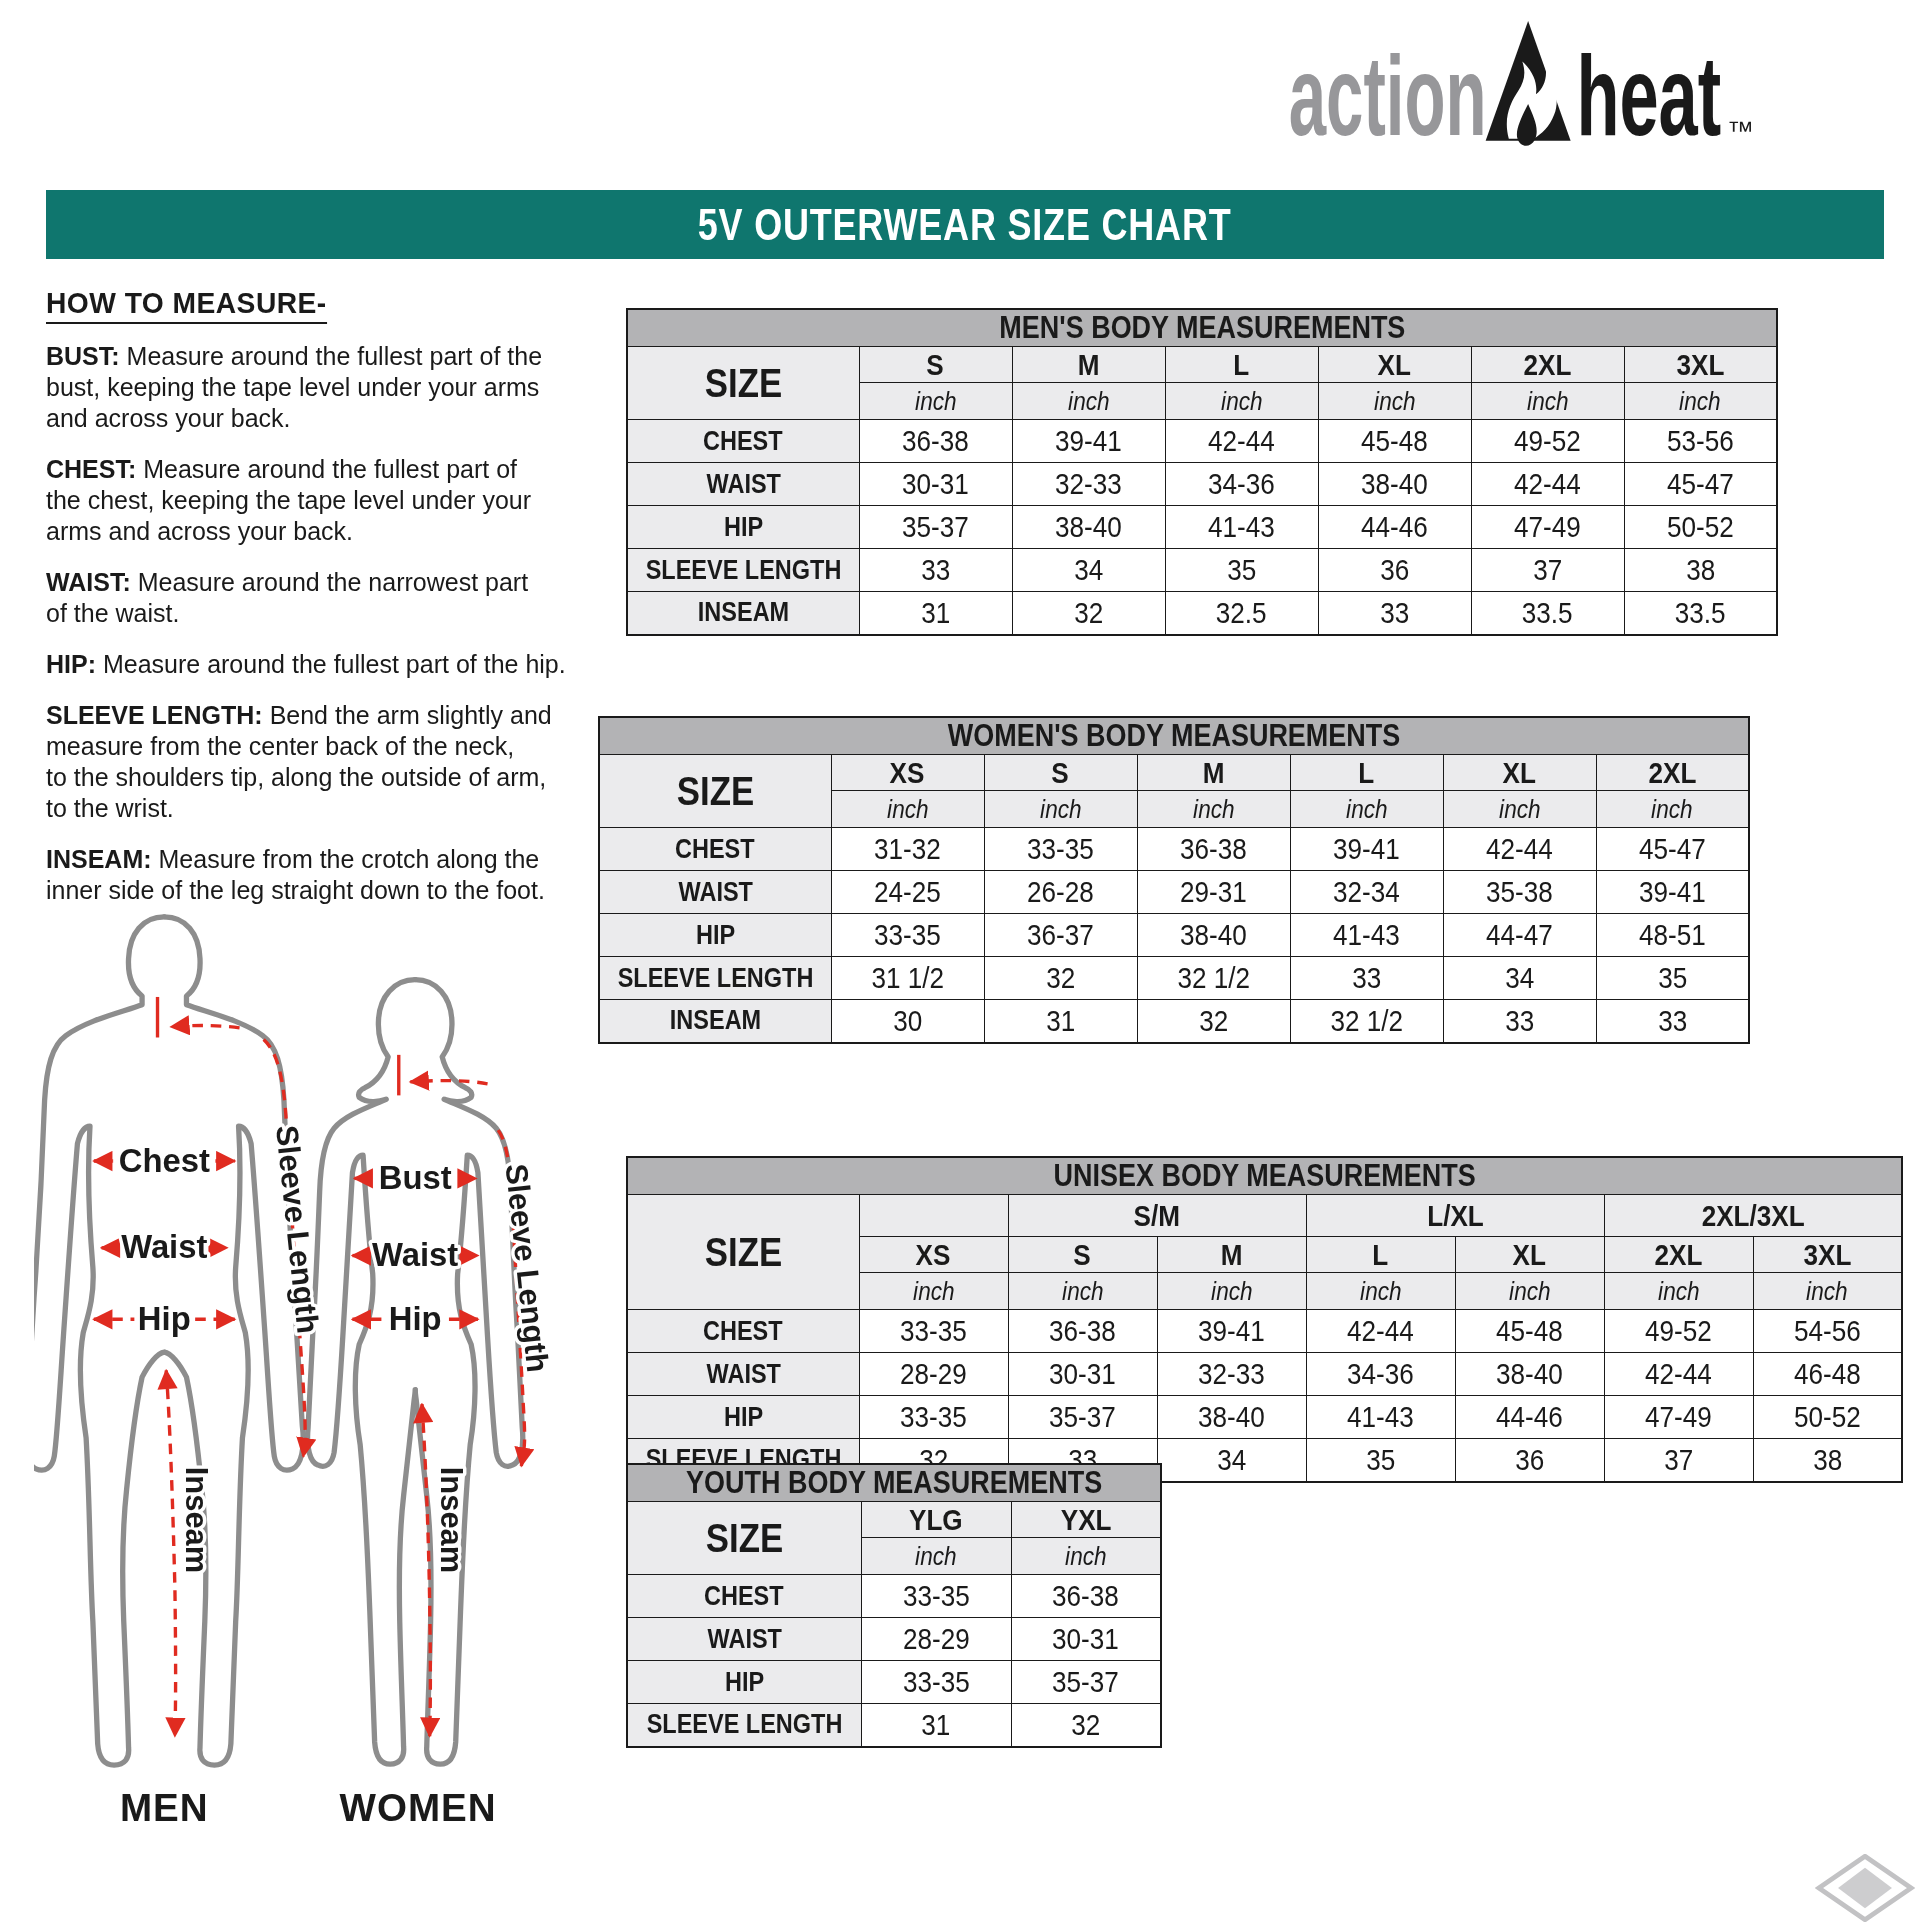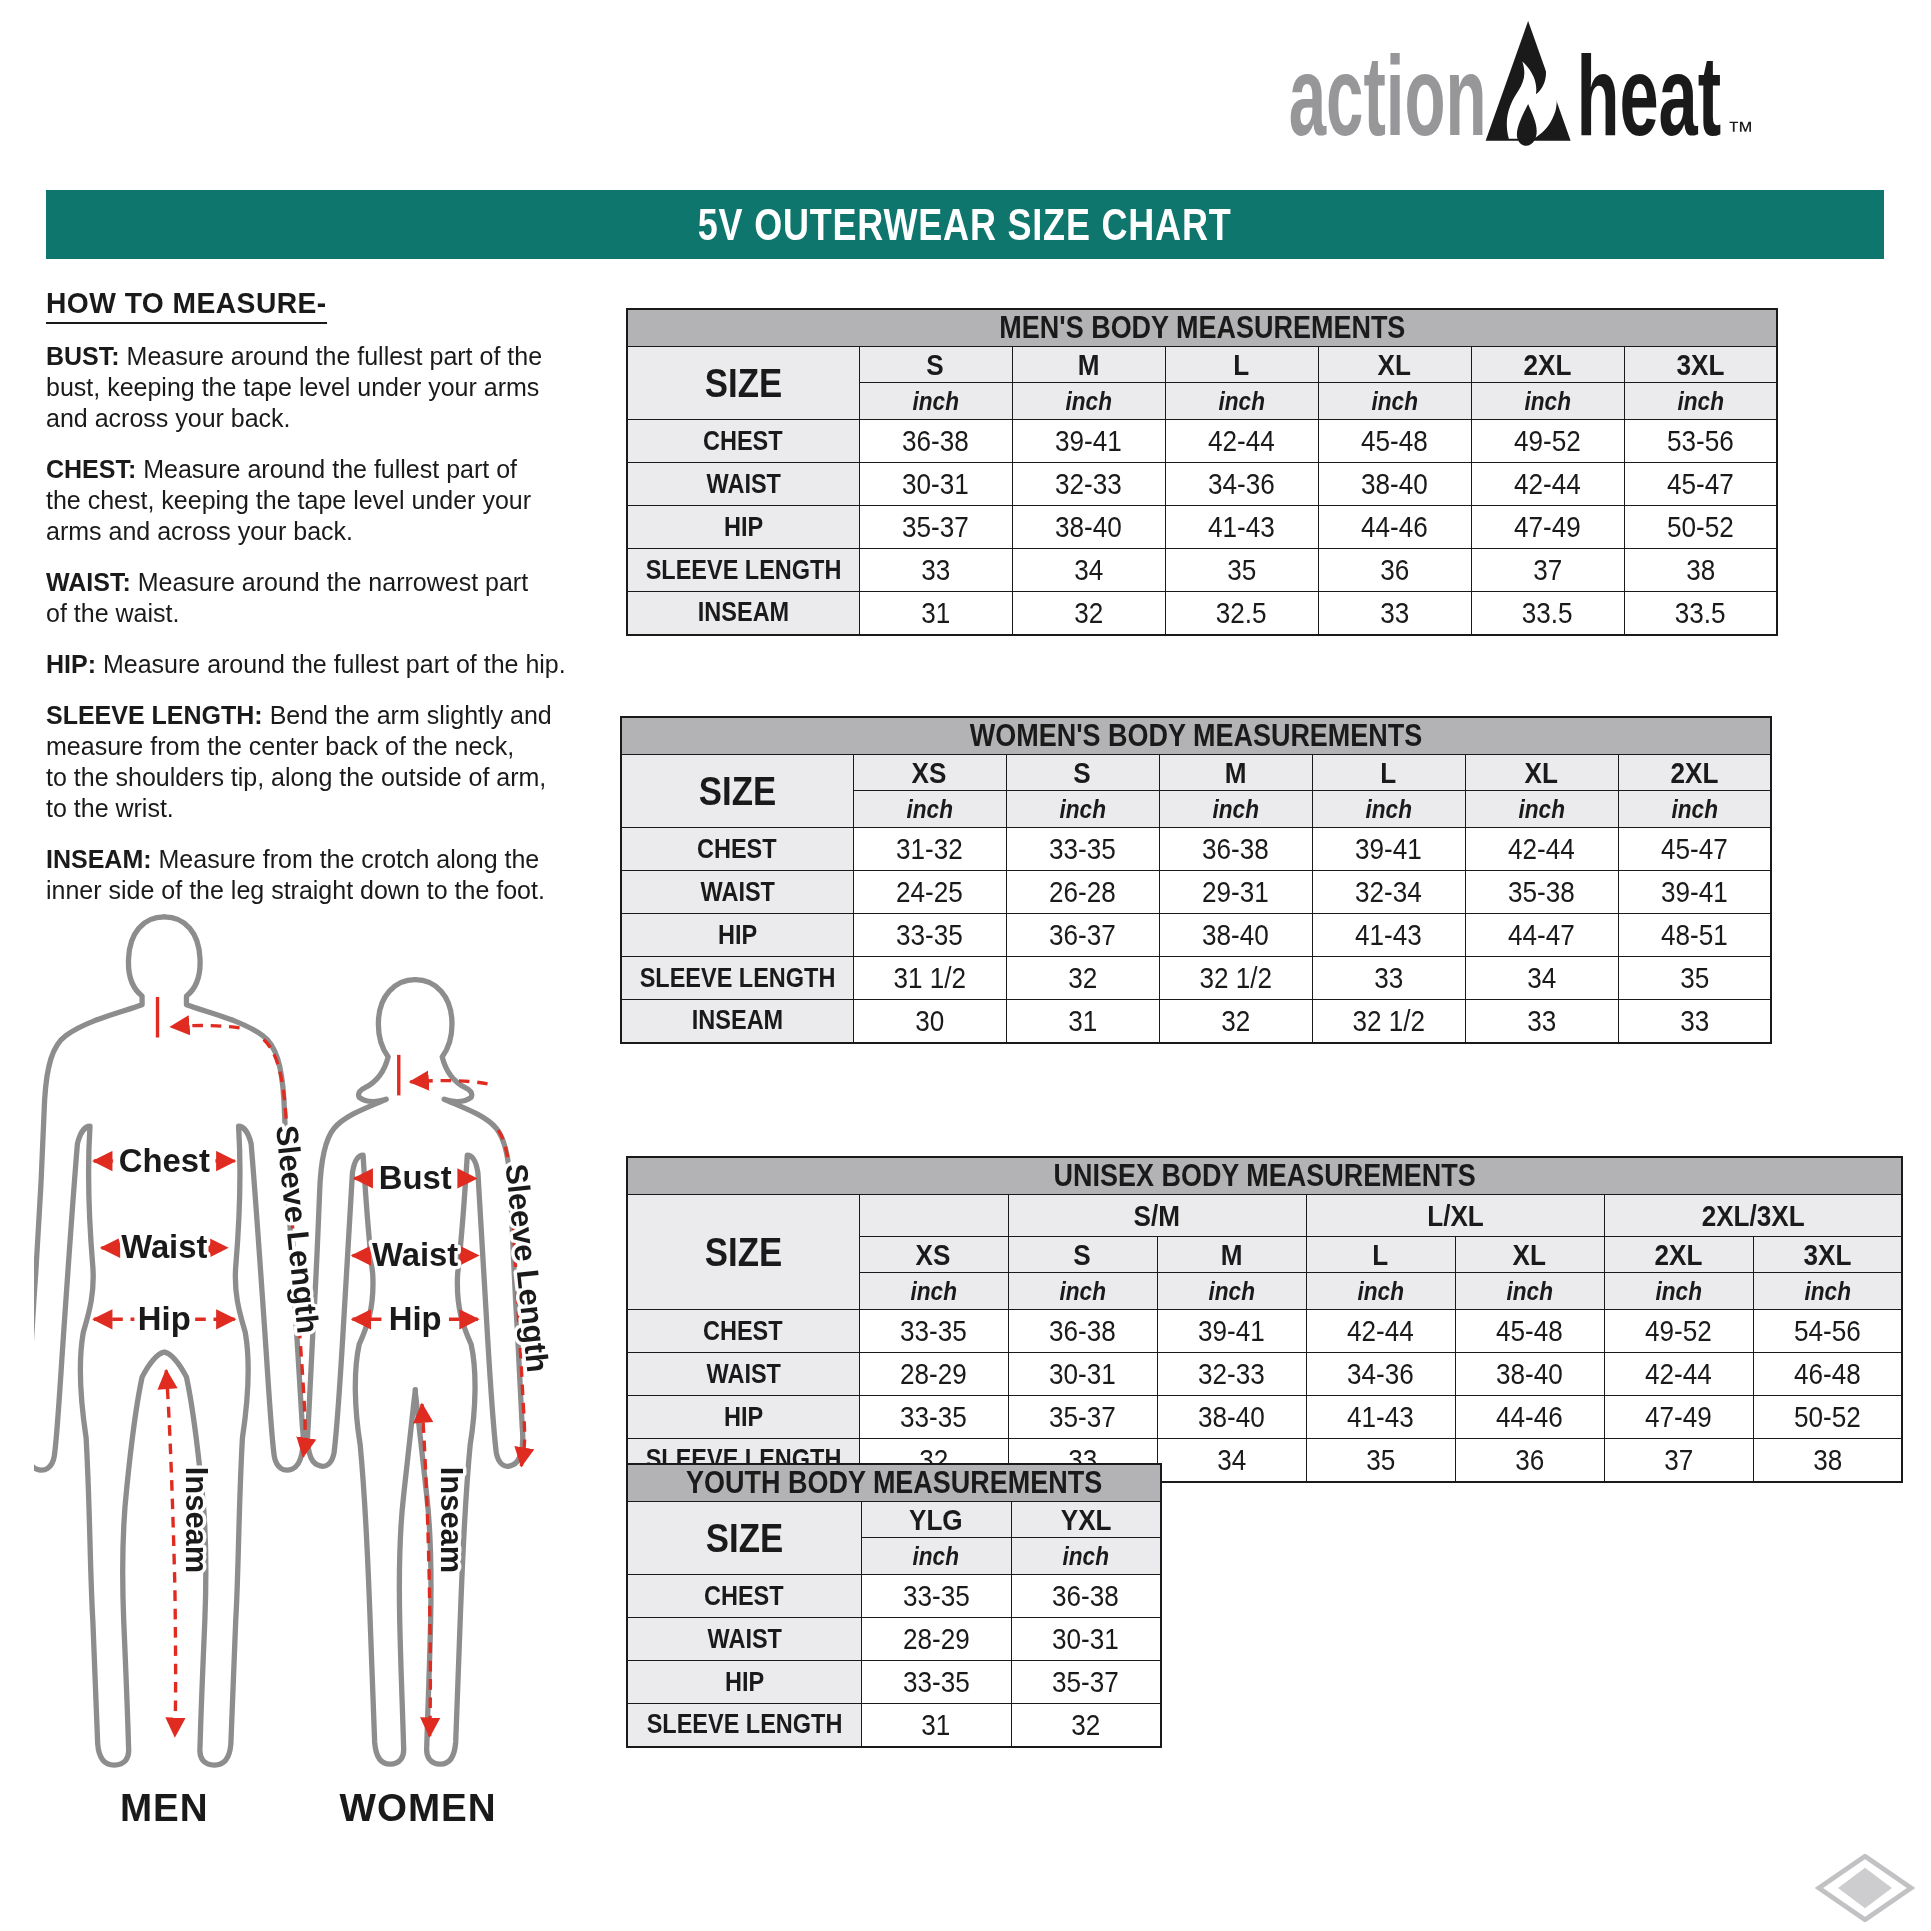--- a/index.html
+++ b/index.html
@@ -39,24 +39,24 @@
     padding:0; overflow:hidden;
   }
   td.tt { background:#b3b3b5; font-weight:700; font-size:31px; border-bottom-width:2.9px; }
   td.gh, td.sz, td.sc, td.in, td.lb { background:#ebebed; }
   td.gh, td.sz { font-weight:700; font-size:30px; }
   td.sc { font-weight:700; font-size:40px; border-bottom-width:2.9px; }
   td.in { font-style:italic; font-size:26px; border-bottom-width:2.9px; }
   td.lb { font-weight:700; font-size:27px; }
   td.vl { background:#fff; font-size:30px; }
   tr.r-t { height:28px; } tr.r-g { height:42px; } tr.r-s { height:36px; }
-  tr.r-i { height:37px;font-weight:bold; } tr.r-d { height:43px; }
+  tr.r-i { height:37px; } tr.r-d { height:43px; }
   .c { display:inline-block; transform:scaleX(0.87); white-space:nowrap; }
   #t-mens   { left:626px; top:308px;  width:1147px; }
-  #t-womens { left:620px; top:716px;  width:1147px; }
+  #t-womens { left:598px; top:716px;  width:1147px; }
   #t-unisex { left:626px; top:1125px; width:1273px;margin-top:31px; }
   #t-youth  { left:626px; top:1463px; width:533px;  }
   
   .logo-svg    { position:absolute; left:1279px; top:17.4px; }
   .figures-svg { position:absolute; left:34px;  top:883px; }
   .diamond-svg { position:absolute; left:1815px; top:1854px; }
   .figtext { font-family:"Liberation Sans", sans-serif; font-weight:700; fill:#1a1a1a;
              paint-order:stroke; stroke:#ffffff; stroke-width:7px; stroke-linejoin:round; }
 </style>
 </head>

